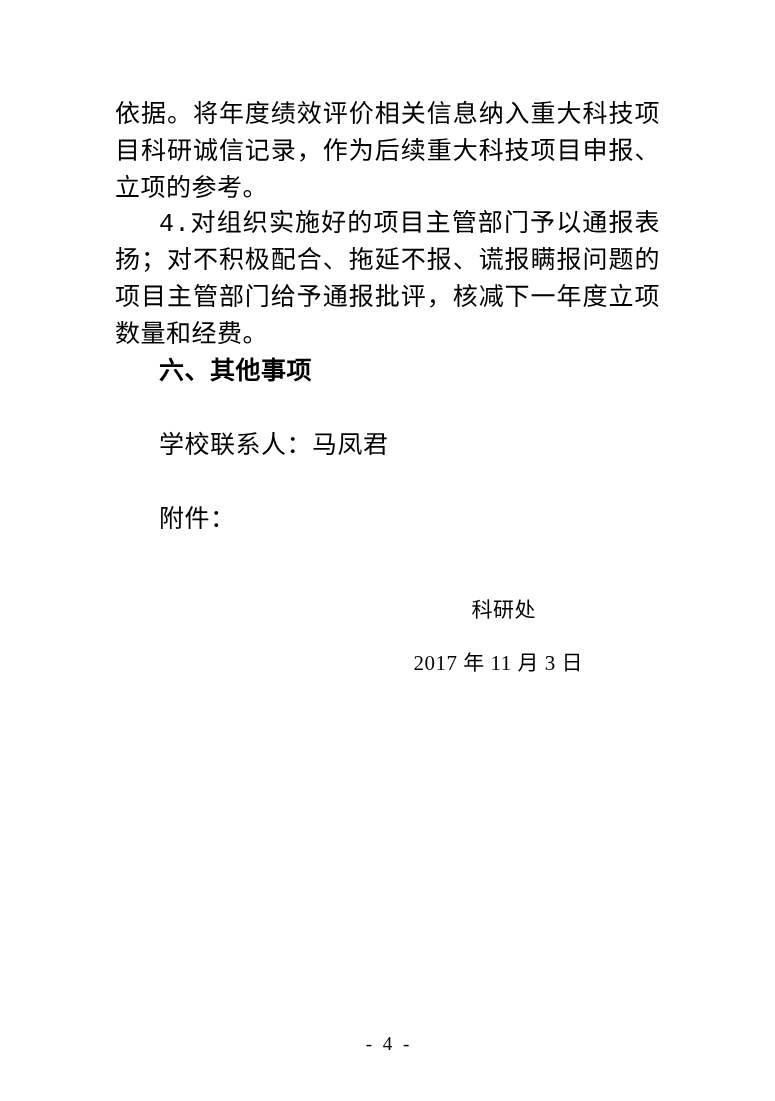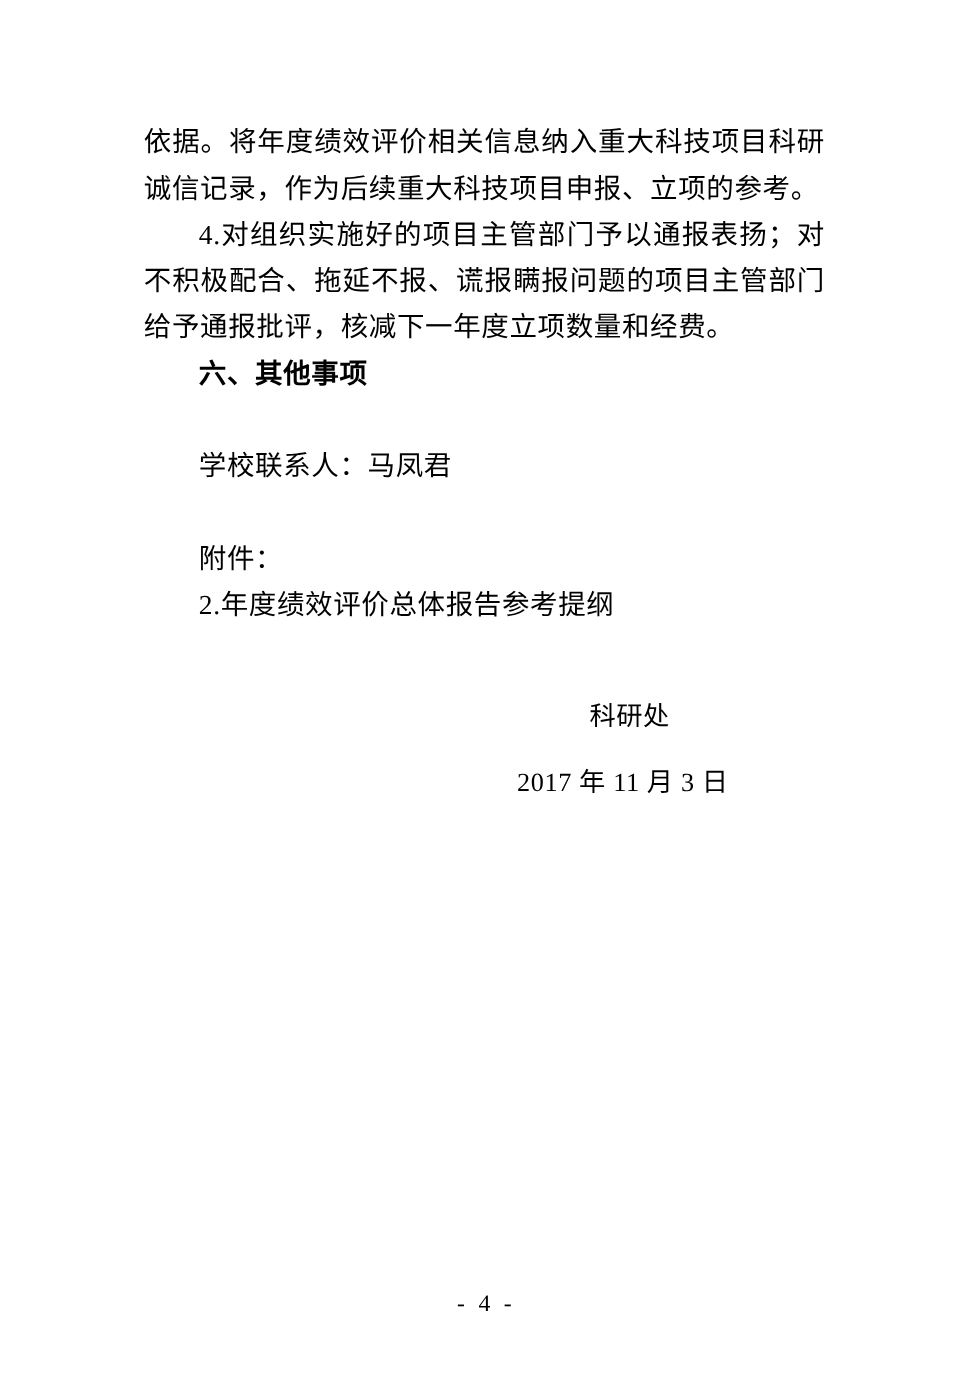--- a/index.html
+++ b/index.html
@@ -18,29 +18,29 @@
     overflow: hidden;
   }
   .content {
     position: absolute;
     top: 95px;
     left: 115px;
     width: 545px;
   }
   .para {
     margin: 0;
-    font-size: 22px;
+    font-size: 25px;
     line-height: 37px;
     text-align: justify;
     text-justify: inter-ideograph;
     word-break: break-all;
     letter-spacing: 0.5px;
   }
   .para:lang(zh-CN) { text-align-last: left; }
-  .indent { text-indent: 44px; }
+  .indent { text-indent: 44px; font-family: Liberation Mono, monospace; }
   .bold { font-weight: bold; }
   .spacer {
     height: 37px;
   }
   .signoff-line {
     margin: 16px;
     font-size: 21px;
     line-height: 37px;
     text-align: right;
     letter-spacing: 0.5px;
@@ -76,21 +76,20 @@
 
     <p class="para indent">学校联系人：马凤君</p>
 
 
 
     <div class="spacer"></div>
 
     <p class="para indent">附件：</p>
 
 
-    <p class="para indent">2.年度绩效评价总体报告参考提纲</p>
 
     <div class="spacer"></div>
 
     <p class="signoff-line signoff-name">科研处</p>
 
     <p class="signoff-line signoff-date">2017 年 11 月 3 日</p>
 
   </div>
 
   <div class="footer">- 4 -</div>

